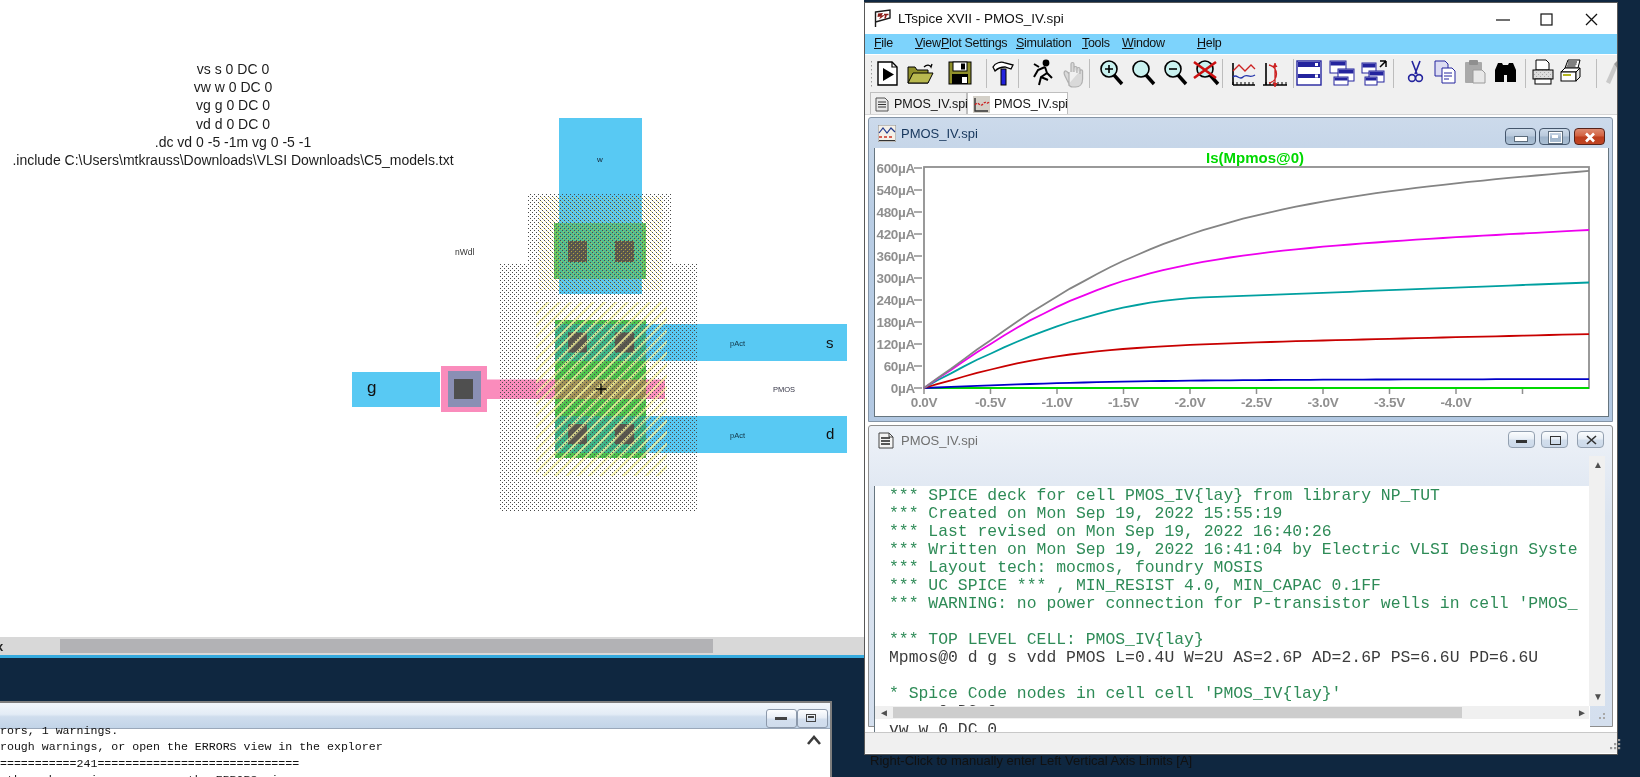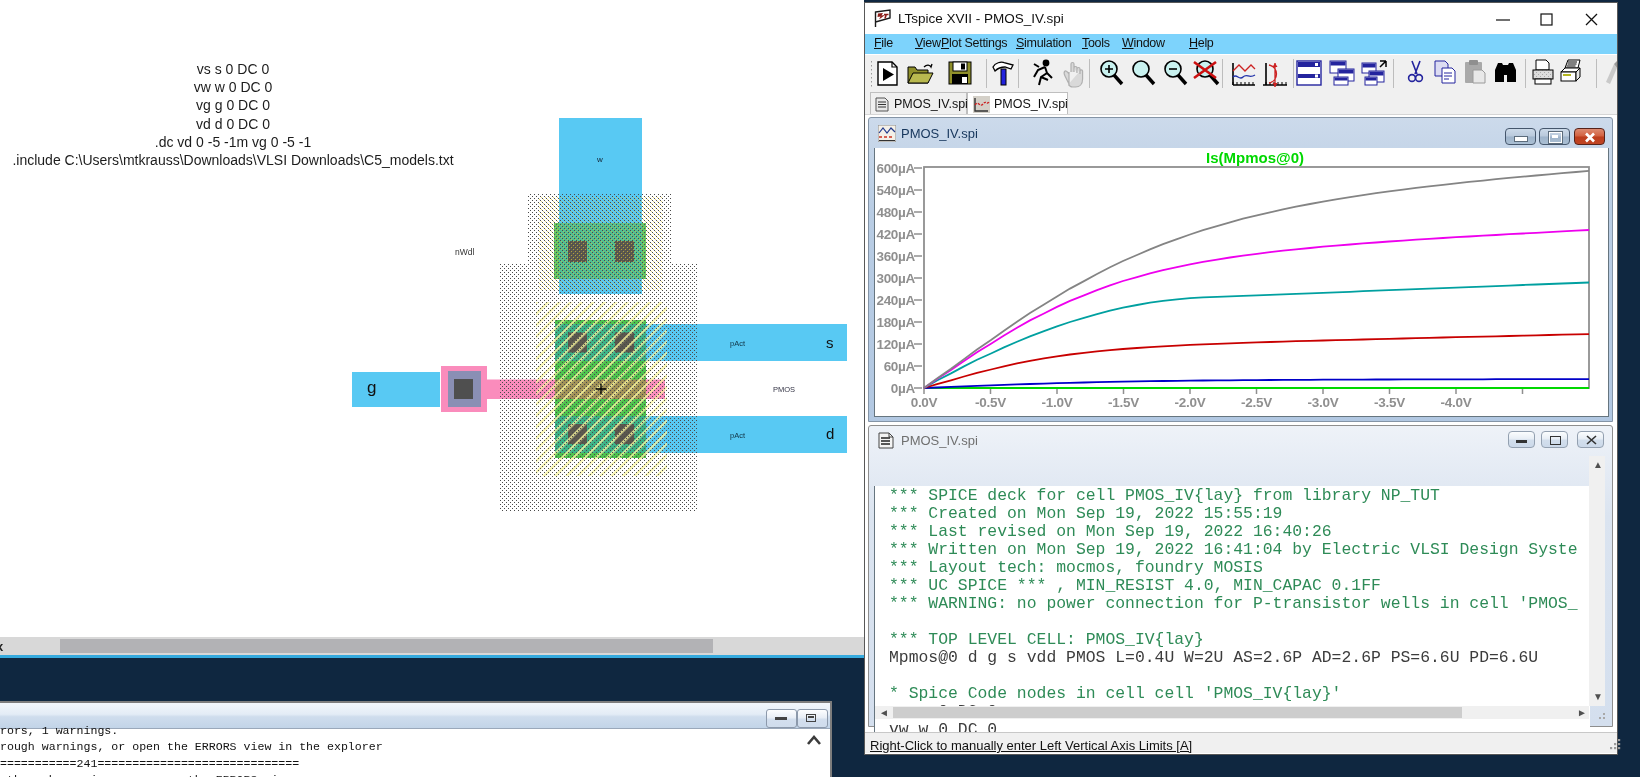--- a/index.html
+++ b/index.html
@@ -148,21 +148,21 @@
       <path d="M97 7 l11 11 M108 7 l-11 11" stroke="#111" stroke-width="1.3"></path>
     </svg>
   </div>
   <div class="abs" id="lt-menu">
     <span style="left:9px"><u>F</u>ile</span>
     <span style="left:50px"><u>V</u>iew</span>
     <span style="left:76px"><u>P</u>lot Settings</span>
     <span style="left:151px"><u>S</u>imulation</span>
     <span style="left:217px"><u>T</u>ools</span>
     <span style="left:257px"><u>W</u>indow</span>
-    <span style="left:324px"><u>H</u>elp</span>
+    <span style="left:332px"><u>H</u>elp</span>
   </div>
   <div class="abs" id="lt-tools">
       <svg class="abs" style="left:0;top:0" width="752" height="37" viewBox="0 0 752 37">
     <g fill="none" stroke="#9a9a9a">
           <path d="M6.5 6 v26" stroke-dasharray="1.5 2.5"></path>
         </g>
 
     <g transform="translate(12,6)">
           <path d="M1 1 h14 l5 5 v18 h-19 Z" fill="#fff" stroke="#000" stroke-width="1.4"></path>
           <path d="M15 1 v5 h5" fill="none" stroke="#000" stroke-width="1.2"></path>
@@ -475,15 +475,15 @@
     <svg class="abs" style="left:744px;top:5px" width="13" height="13" viewBox="0 0 13 13">
         <g fill="#9a9a9a">
           <rect x="9" y="9" width="2.2" height="2.2"></rect>
           <rect x="5" y="9" width="2.2" height="2.2"></rect>
           <rect x="1" y="9" width="2.2" height="2.2"></rect>
           <rect x="9" y="5" width="2.2" height="2.2"></rect>
           <rect x="5" y="5" width="2.2" height="2.2"></rect>
           <rect x="9" y="1" width="2.2" height="2.2"></rect>
         </g>
       </svg>
-      <span style="position:absolute;left:5px;top:5px;text-decoration:underline;">Right-Click to manually enter Left Vertical Axis Limits [A]</span>
+      <span style="position:absolute;left:5px;top:20px;">Right-Click to manually enter Left Vertical Axis Limits [A]</span>
     </div>
 </div>
 
 </body></html>

